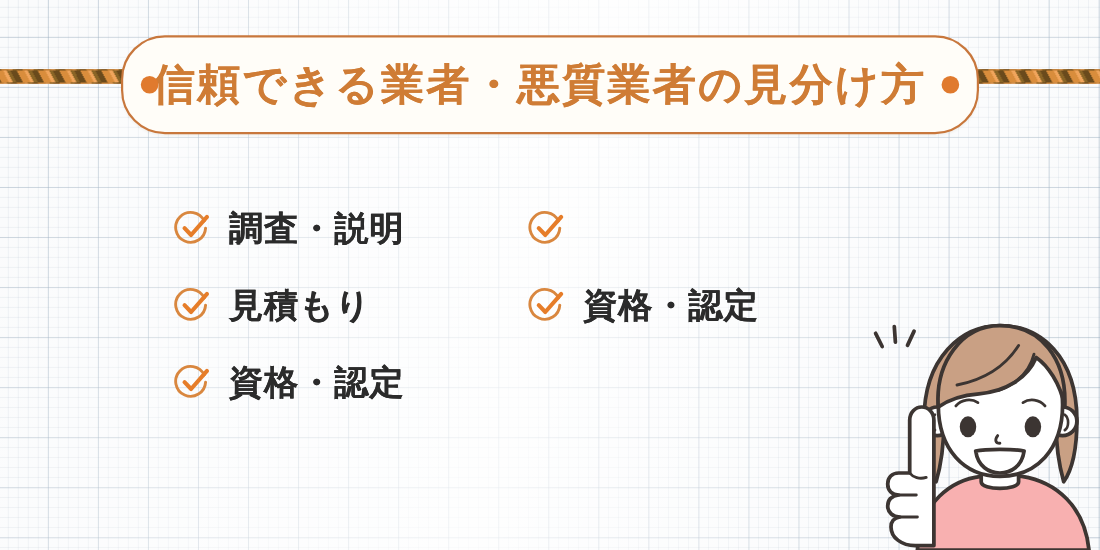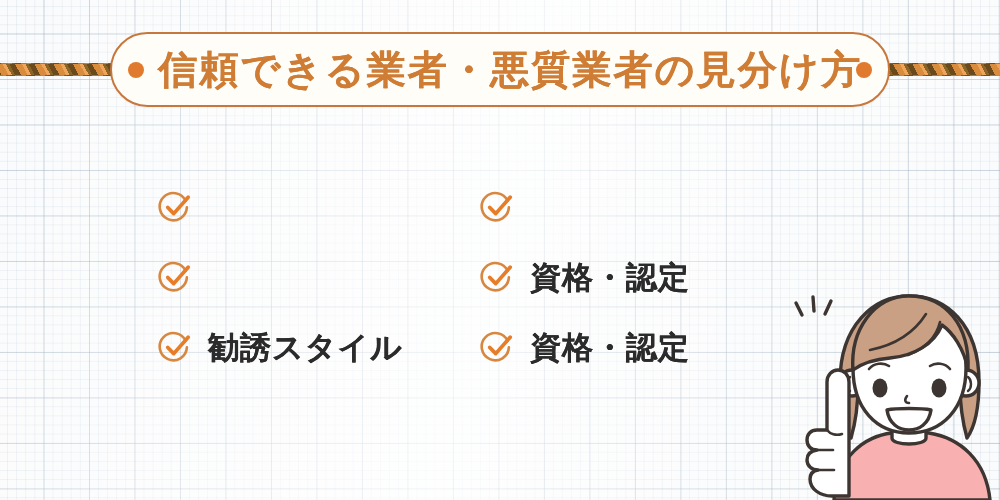--- a/index.html
+++ b/index.html
@@ -74,27 +74,27 @@
   }
   .rope-left  { left: -4px;  width: 130px; }
   .rope-right { right: -4px; width: 130px; }
 
   
   .banner {
     position: absolute;
     left: 110px;
     top: 32px;
     width: 780px;
-    height: 75px;
+    height: 90px;
     background: #fffdf8;
     border: 2.6px solid #c8773c;
     border-radius: 40px;
     display: flex;
     align-items: center;
-    justify-content: flex-start;
+    justify-content: flex-end;
     box-shadow: 0 1px 2px rgba(120,80,30,0.06);
   }
   .banner-dot {
     position: absolute;
     top: 50%;
     transform: translateY(-50%);
     width: 16px;
     height: 16px;
     border-radius: 50%;
     background: #e07a2e;
@@ -172,51 +172,46 @@
     <h1 class="banner-title">信頼できる業者・悪質業者の見分け方</h1>
   </div>
 
   <div class="checklist">
 
     <div class="check-item">
       <svg class="check-icon" viewBox="0 0 40 40">
         <path d="M32.5 12.8 A16 16 0 1 0 34 20.5" fill="none" stroke="#d9873f" stroke-width="3.1" stroke-linecap="round"></path>
         <path d="M11.5 20.5 L18.5 27.8 L35.5 8.5" fill="none" stroke="#e67d29" stroke-width="4.4" stroke-linecap="round" stroke-linejoin="round"></path>
       </svg>
-    </div>
-
-    <div class="check-item">
-      <svg class="check-icon" viewBox="0 0 40 40">
-        <path d="M32.5 12.8 A16 16 0 1 0 34 20.5" fill="none" stroke="#d9873f" stroke-width="3.1" stroke-linecap="round"></path>
-        <path d="M11.5 20.5 L18.5 27.8 L35.5 8.5" fill="none" stroke="#e67d29" stroke-width="4.4" stroke-linecap="round" stroke-linejoin="round"></path>
-      </svg>
-    </div>
-
-    <div class="check-item">
-      <svg class="check-icon" viewBox="0 0 40 40">
-        <path d="M32.5 12.8 A16 16 0 1 0 34 20.5" fill="none" stroke="#d9873f" stroke-width="3.1" stroke-linecap="round"></path>
-        <path d="M11.5 20.5 L18.5 27.8 L35.5 8.5" fill="none" stroke="#e67d29" stroke-width="4.4" stroke-linecap="round" stroke-linejoin="round"></path>
-      </svg>
+      <span class="check-label">調査・説明</span>
+    </div>
+
+    <div class="check-item">
+      <svg class="check-icon" viewBox="0 0 40 40">
+        <path d="M32.5 12.8 A16 16 0 1 0 34 20.5" fill="none" stroke="#d9873f" stroke-width="3.1" stroke-linecap="round"></path>
+        <path d="M11.5 20.5 L18.5 27.8 L35.5 8.5" fill="none" stroke="#e67d29" stroke-width="4.4" stroke-linecap="round" stroke-linejoin="round"></path>
+      </svg>
+    </div>
+
+    <div class="check-item">
+      <svg class="check-icon" viewBox="0 0 40 40">
+        <path d="M32.5 12.8 A16 16 0 1 0 34 20.5" fill="none" stroke="#d9873f" stroke-width="3.1" stroke-linecap="round"></path>
+        <path d="M11.5 20.5 L18.5 27.8 L35.5 8.5" fill="none" stroke="#e67d29" stroke-width="4.4" stroke-linecap="round" stroke-linejoin="round"></path>
+      </svg>
+      <span class="check-label">見積もり</span>
     </div>
 
     <div class="check-item">
       <svg class="check-icon" viewBox="0 0 40 40">
         <path d="M32.5 12.8 A16 16 0 1 0 34 20.5" fill="none" stroke="#d9873f" stroke-width="3.1" stroke-linecap="round"></path>
         <path d="M11.5 20.5 L18.5 27.8 L35.5 8.5" fill="none" stroke="#e67d29" stroke-width="4.4" stroke-linecap="round" stroke-linejoin="round"></path>
       </svg>
       <span class="check-label">資格・認定</span>
     </div>
 
-    <div class="check-item">
-      <svg class="check-icon" viewBox="0 0 40 40">
-        <path d="M32.5 12.8 A16 16 0 1 0 34 20.5" fill="none" stroke="#d9873f" stroke-width="3.1" stroke-linecap="round"></path>
-        <path d="M11.5 20.5 L18.5 27.8 L35.5 8.5" fill="none" stroke="#e67d29" stroke-width="4.4" stroke-linecap="round" stroke-linejoin="round"></path>
-      </svg>
-      <span class="check-label">勧誘スタイル</span>
-    </div>
 
     <div class="check-item">
       <svg class="check-icon" viewBox="0 0 40 40">
         <path d="M32.5 12.8 A16 16 0 1 0 34 20.5" fill="none" stroke="#d9873f" stroke-width="3.1" stroke-linecap="round"></path>
         <path d="M11.5 20.5 L18.5 27.8 L35.5 8.5" fill="none" stroke="#e67d29" stroke-width="4.4" stroke-linecap="round" stroke-linejoin="round"></path>
       </svg>
       <span class="check-label">資格・認定</span>
     </div>
 
   </div>

